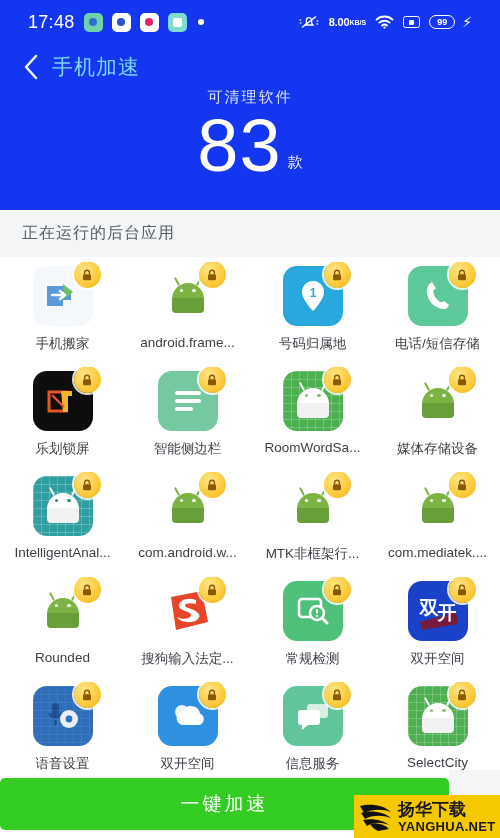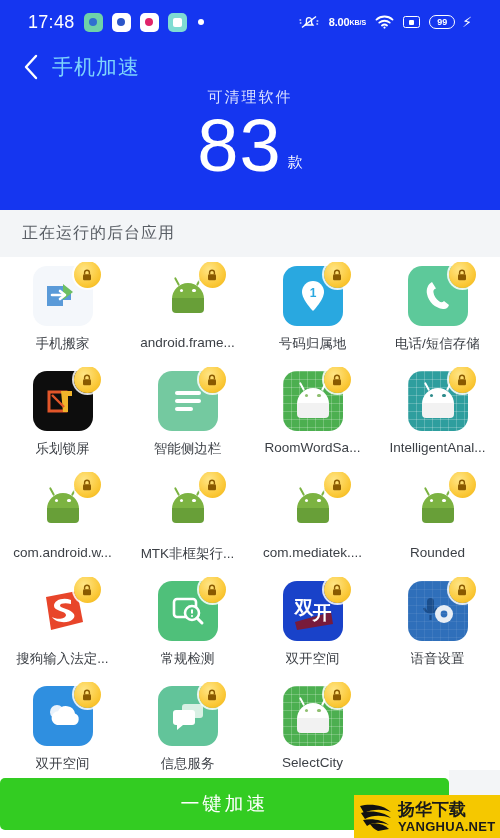--- a/index.html
+++ b/index.html
@@ -439,20 +439,41 @@
             <svg width="14" height="14" viewBox="0 0 14 14">
               <rect x="3" y="6.2" width="8" height="6" rx="1.3" fill="#8a5a00"></rect>
               <path d="M4.6 6.2 V4.6 a2.4 2.4 0 0 1 4.8 0 V6.2" fill="none" stroke="#8a5a00" stroke-width="1.4"></path>
             </svg>
           </div>
         </div>
         <div class="app-label">RoomWordSa...</div>
       </div>
       <div class="app">
         <div class="app-icon-wrap">
+          <div class="app-icon" style="background:transparent">
+            <span class="droid ">
+              <span class="ant l"></span>
+              <span class="ant r"></span>
+              <span class="head"></span>
+              <span class="eye l"></span>
+              <span class="eye r"></span>
+              <span class="body"></span>
+            </span>
+          </div>
+          <div class="lock">
+            <svg width="14" height="14" viewBox="0 0 14 14">
+              <rect x="3" y="6.2" width="8" height="6" rx="1.3" fill="#8a5a00"></rect>
+              <path d="M4.6 6.2 V4.6 a2.4 2.4 0 0 1 4.8 0 V6.2" fill="none" stroke="#8a5a00" stroke-width="1.4"></path>
+            </svg>
+          </div>
+        </div>
+        <div class="app-label">媒体存储设备</div>
+      </div>
+      <div class="app">
+        <div class="app-icon-wrap">
           <div class="app-icon" style="background:#2e9e9e">
             <span class="gridbg"></span>
             <span class="droid droid-white teal">
               <span class="ant l"></span>
               <span class="ant r"></span>
               <span class="head"></span>
               <span class="eye l"></span>
               <span class="eye r"></span>
               <span class="body"></span>
             </span>

